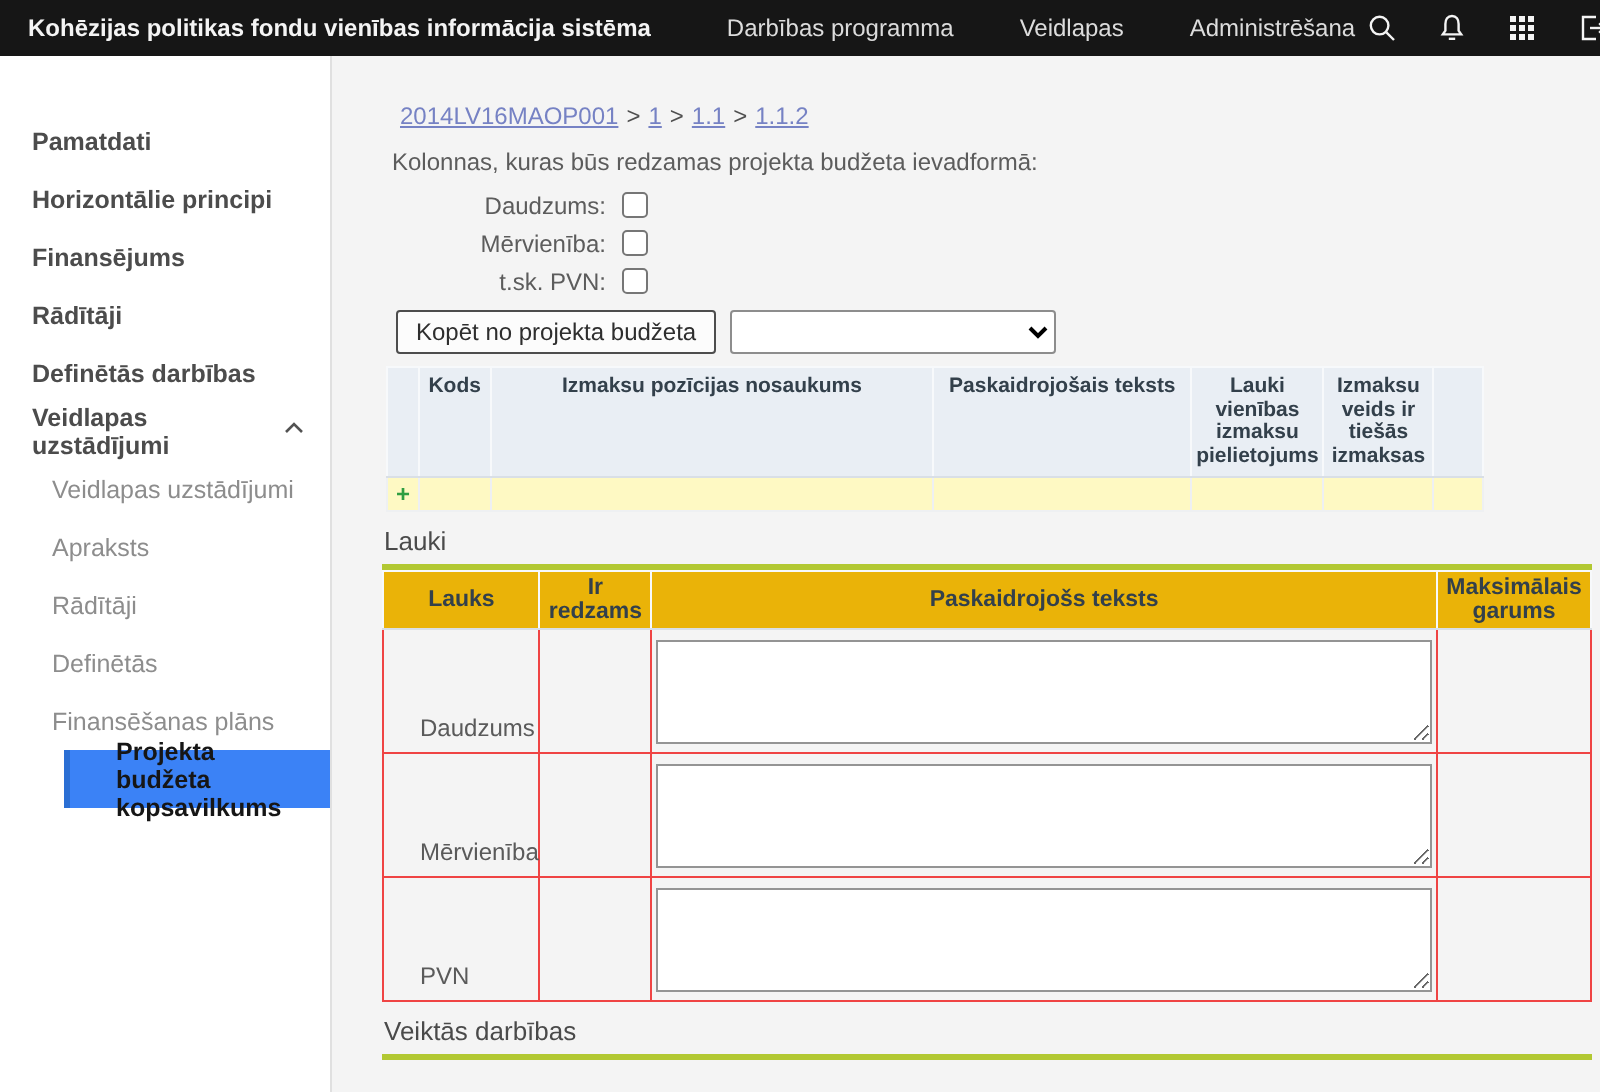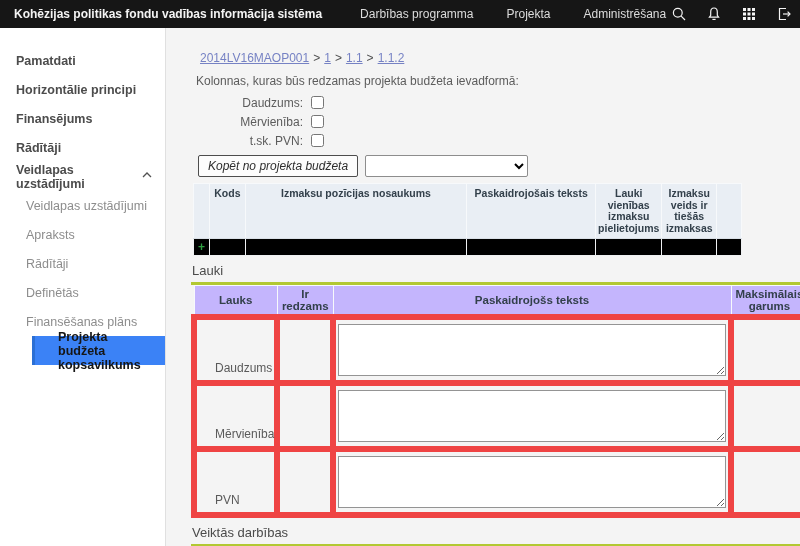--- a/index.html
+++ b/index.html
@@ -13,21 +13,21 @@
   .topnav { display: flex; align-items: center; gap: 33px; }
   .topnav-item { font-size: 12px; color: #dcdcdc; cursor: pointer; white-space: nowrap; }
   .topbar-icons { margin-left: auto; display: flex; align-items: center; gap: 9px; padding-right: 12px; }
   .tb-icon { width: 26px; height: 26px; display: flex; align-items: center; justify-content: center; cursor: pointer; }
   .tb-icon svg { display: block; }
 
   
   .layout { display: flex; height: 518px; }
 
   
-  .sidebar { width: 166px; background: #ffffff; border-right: 1px solid #e0e0e0; padding-top: 18px; flex-shrink: 0; }
+  .sidebar { width: 166px; background: #ffffff; border-right: 1px solid #e0e0e0; padding-top: 28px; flex-shrink: 0; }
   .side-item { height: 29px; display: flex; align-items: center; justify-content: space-between;
                padding: 0 12px 0 16px; font-size: 12.5px; font-weight: bold; color: #4c4c4c; cursor: pointer; }
   .side-subitem { height: 29px; display: flex; align-items: center; padding: 0 12px 0 26px;
                   font-size: 12.5px; color: #8d8d8d; cursor: pointer; }
   .side-subitem.active { background: #3b82f6; border-left: 3px solid #2b6fd4; padding-left: 23px;
                          color: #161616; font-weight: bold; margin-left: 32px; }
 
   
   .main { flex: 1; padding: 23px 4px 0 25px; }
 
@@ -37,58 +37,58 @@
 
   .intro-text { margin-left: 5px; font-size: 12px; color: #5c5c5c; margin-bottom: 5px; }
 
   .chk-row { height: 19px; display: flex; align-items: center; margin-left: 6px; }
   .chk-row label { width: 106px; text-align: right; font-size: 12px; color: #5c5c5c; }
   .chk-row input[type=checkbox] { margin-left: 8px; width: 13px; height: 13px; cursor: pointer; }
 
   .controls-row { display: flex; align-items: center; margin-top: 5px; margin-left: 7px; gap: 7px; }
   .btn-classic { font-family: "Liberation Sans", sans-serif; font-size: 12px; color: #2e2e2e;
                  background: #fcfcfc; border: 1px solid #4d4d4d; border-radius: 2px;
-                 padding: 3px 9px; cursor: pointer; white-space: nowrap; font-style: italic; }
+                 padding: 3px 9px; cursor: pointer; white-space: nowrap; }
   .sam-select { width: 163px; height: 22px; font-size: 12px; border: 1px solid #8d8d8d;
                 background: #ffffff; border-radius: 2px; }
 
   
   table { border-collapse: collapse; }
-  .cost-table { width: 549px; margin-left: 2px; margin-top: 6px; background: #000000; }
+  .cost-table { width: 549px; margin-left: 2px; margin-top: 6px; background: #fef9c3; }
   .cost-table th { background: #e9eef4; border: 1px solid #f7f9fb; border-bottom: 1px solid #d9dfe6;
                    font-size: 10.5px; line-height: 11.5px; font-weight: bold; color: #33404b;
                    text-align: center; vertical-align: top; padding: 4px 2px; height: 43px; }
   .cost-table td { height: 17px; border: 1px solid #eef0f2; font-size: 12px; padding: 0 4px; }
   .add-cell { color: #2f9e41; font-weight: bold; font-size: 14px; line-height: 14px; cursor: pointer; text-align: center; }
 
   
   .section-title { margin-top: 7px; margin-left: 1px; font-size: 13px; color: #4a4a4a; }
   .section-line { height: 3px; background: #b2c832; margin-top: 4px; }
 
   
   .fields-table { width: 605px; margin-top: 0; }
-  .fields-table th { background: #c4b5fd; border: 1px solid #f7f9fb; border-bottom: 1px solid #d9dfe6;
+  .fields-table th { background: #eab308; border: 1px solid #f7f9fb; border-bottom: 1px solid #d9dfe6;
                      font-size: 11.5px; font-weight: bold; color: #33404b; text-align: center;
                      padding: 2px 4px; height: 17px; }
-  .fields-table td { border: 6px solid #ef4444; height: 62px; vertical-align: bottom; }
+  .fields-table td { border: 1px solid #ef4444; height: 62px; vertical-align: bottom; }
   .fields-table td.f-label { font-size: 12px; color: #5a5a5a; padding: 0 0 5px 18px; }
   .fields-table td.f-text { vertical-align: middle; padding: 4px 2px; }
   .fields-table textarea { width: 388px; height: 52px; display: block; resize: both;
                            border: 1px solid #949494; background: #fff; font-family: "Liberation Sans", sans-serif;
                            font-size: 12px; padding: 2px 4px; }
 </style>
 </head>
 <body>
 
 <header class="topbar">
-  <div class="topbar-title">Kohēzijas politikas fondu vadības informācija sistēma</div>
+  <div class="topbar-title">Kohēzijas politikas fondu vienības informācija sistēma</div>
   <div class="topbar-sep"></div>
   <nav class="topnav">
     <div class="topnav-item">Darbības programma</div>
-    <div class="topnav-item">Projekta</div>
+    <div class="topnav-item">Veidlapas</div>
     <div class="topnav-item">Administrēšana</div>
   </nav>
   <div class="topbar-icons">
     <div class="tb-icon">
       <svg width="16" height="16" viewBox="0 0 16 16" fill="none" stroke="#f4f4f4" stroke-width="1.2">
         <circle cx="6.8" cy="6.8" r="4.4"></circle>
           <line x1="10.2" y1="10.2" x2="14" y2="14"></line>
       </svg>
     </div>
     <div class="tb-icon">
@@ -127,20 +127,23 @@
       <span>Pamatdati</span>
       </div>
     <div class="side-item">
       <span>Horizontālie principi</span>
       </div>
     <div class="side-item">
       <span>Finansējums</span>
       </div>
     <div class="side-item">
       <span>Rādītāji</span>
+      </div>
+    <div class="side-item">
+      <span>Definētās darbības</span>
       </div>
     <div class="side-item">
       <span>Veidlapas uzstādījumi</span>
       <span>
         <svg width="12" height="12" viewBox="0 0 12 12" fill="none" stroke="#525252" stroke-width="1.3">
           <polyline points="2,8 6,4 10,8"></polyline>
         </svg>
       </span>
     </div>
     <div class="side-subitem">Veidlapas uzstādījumi</div>

